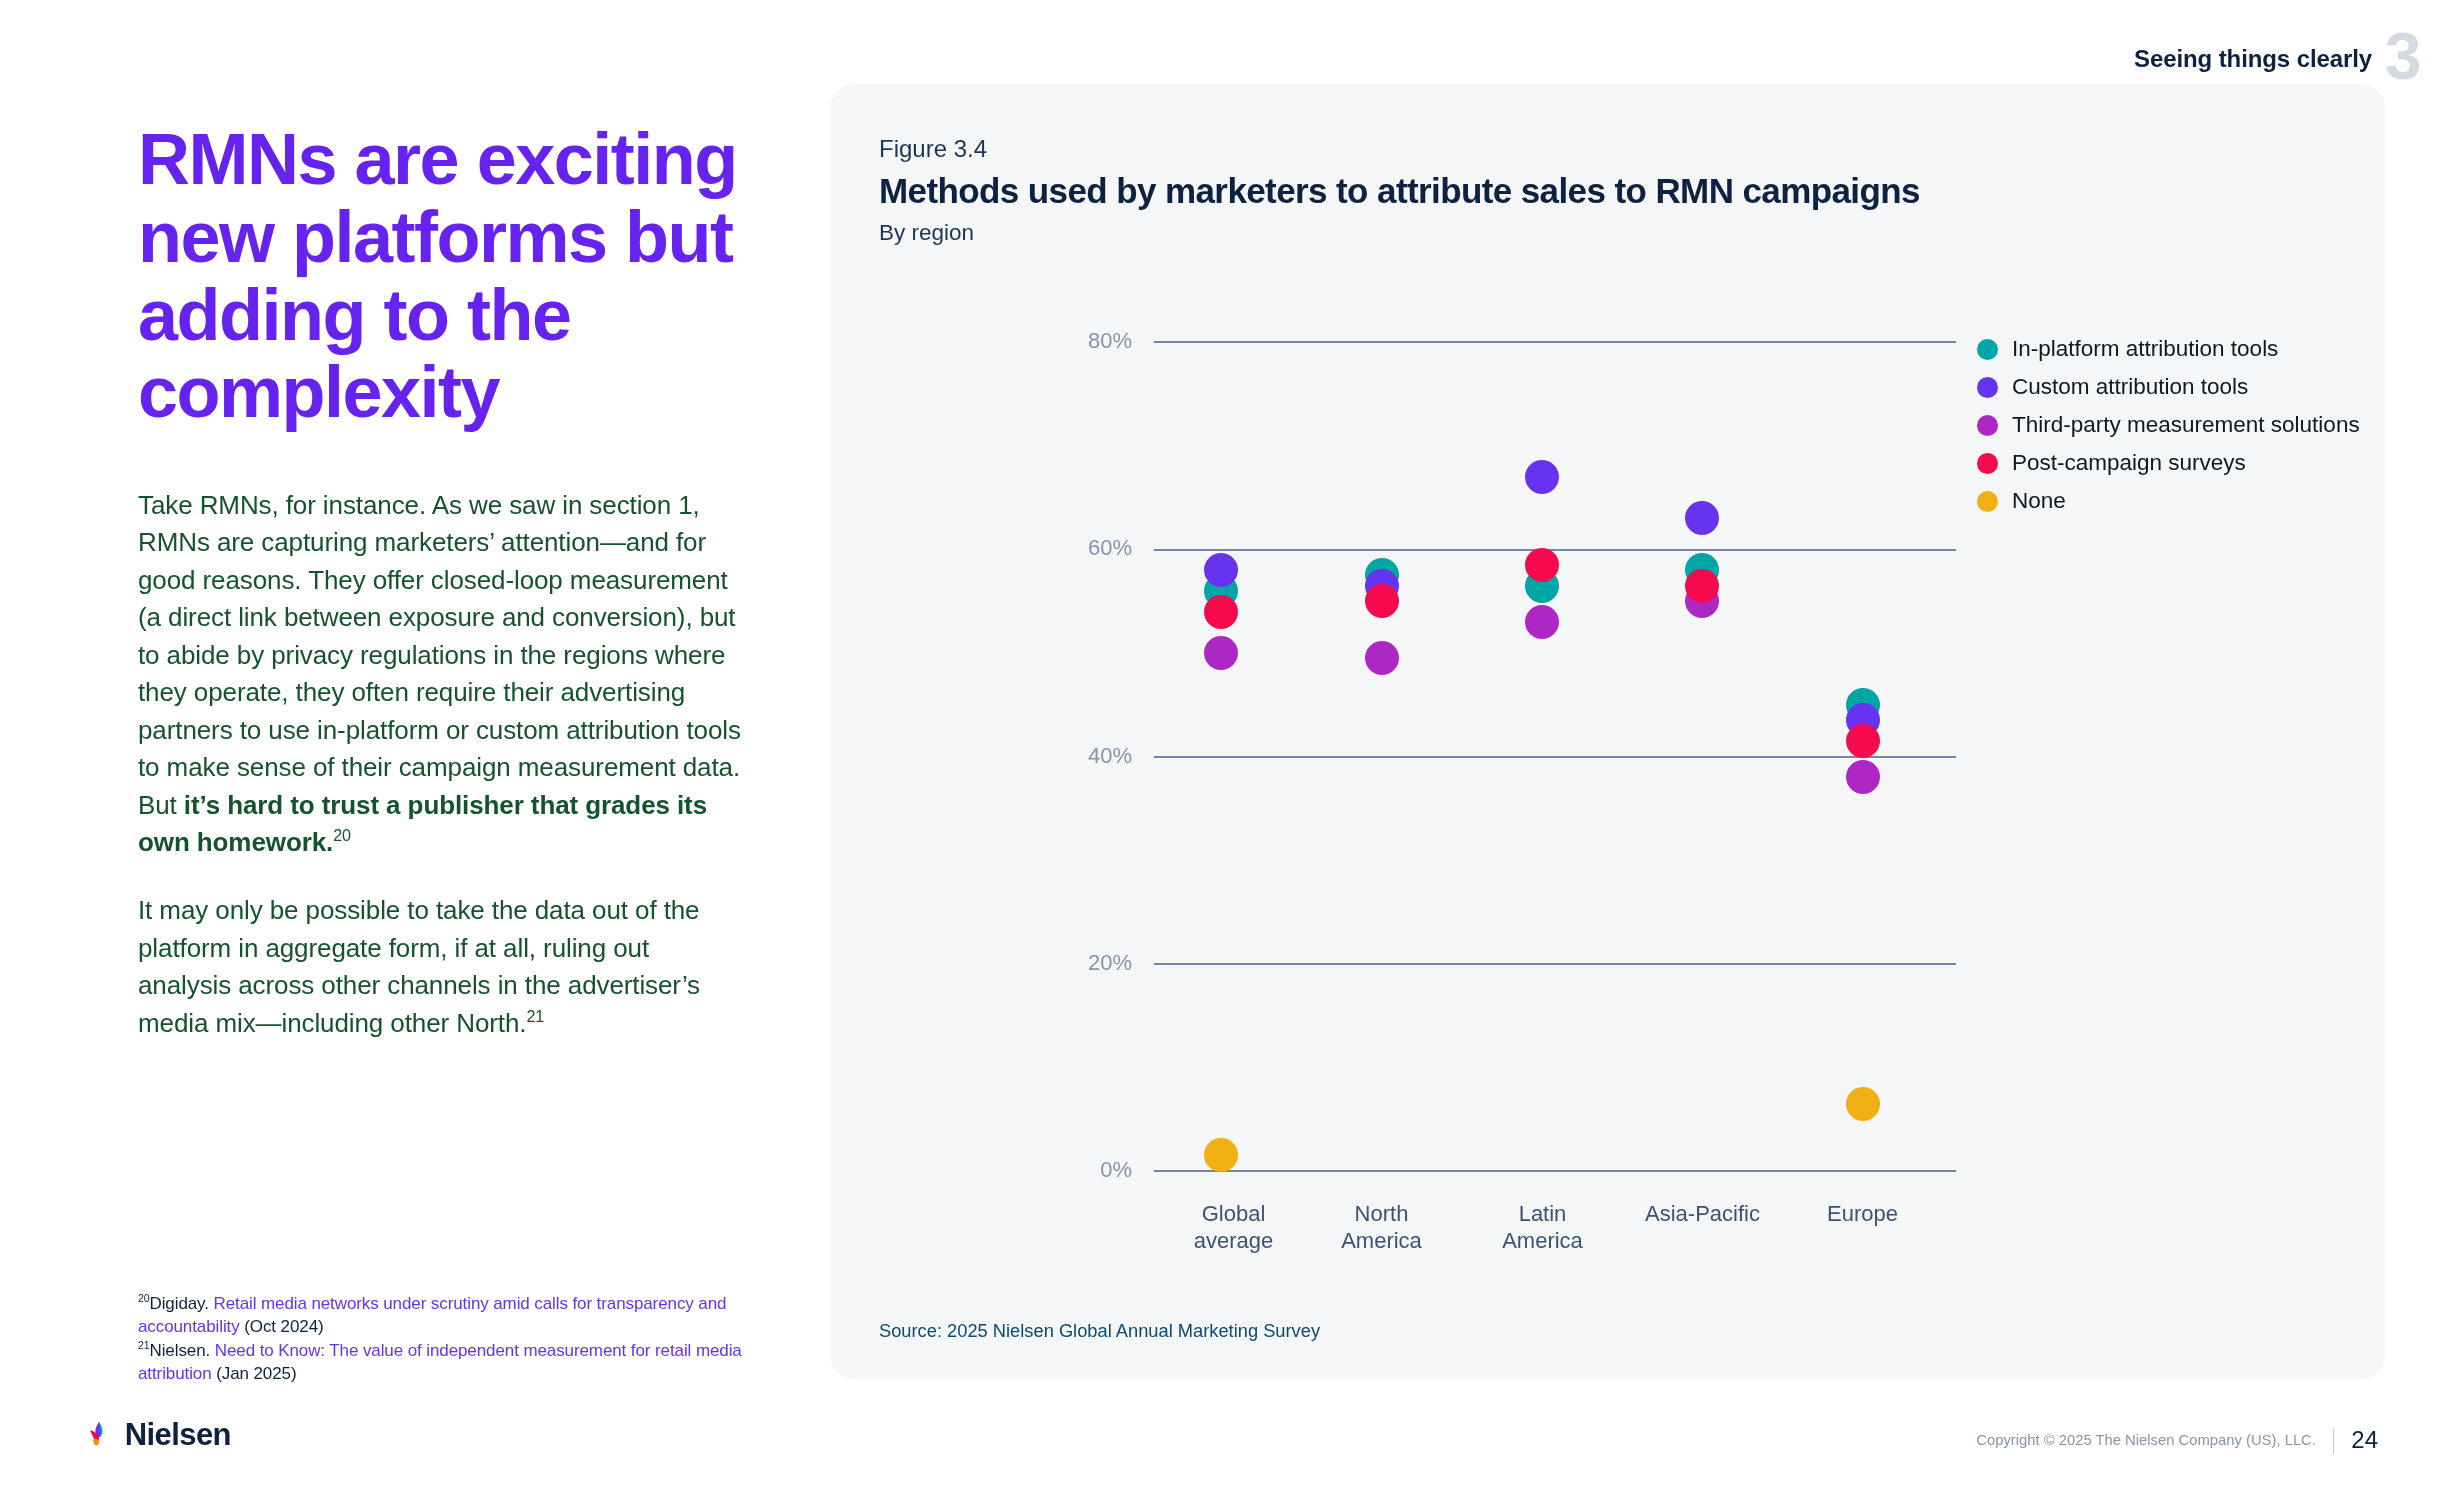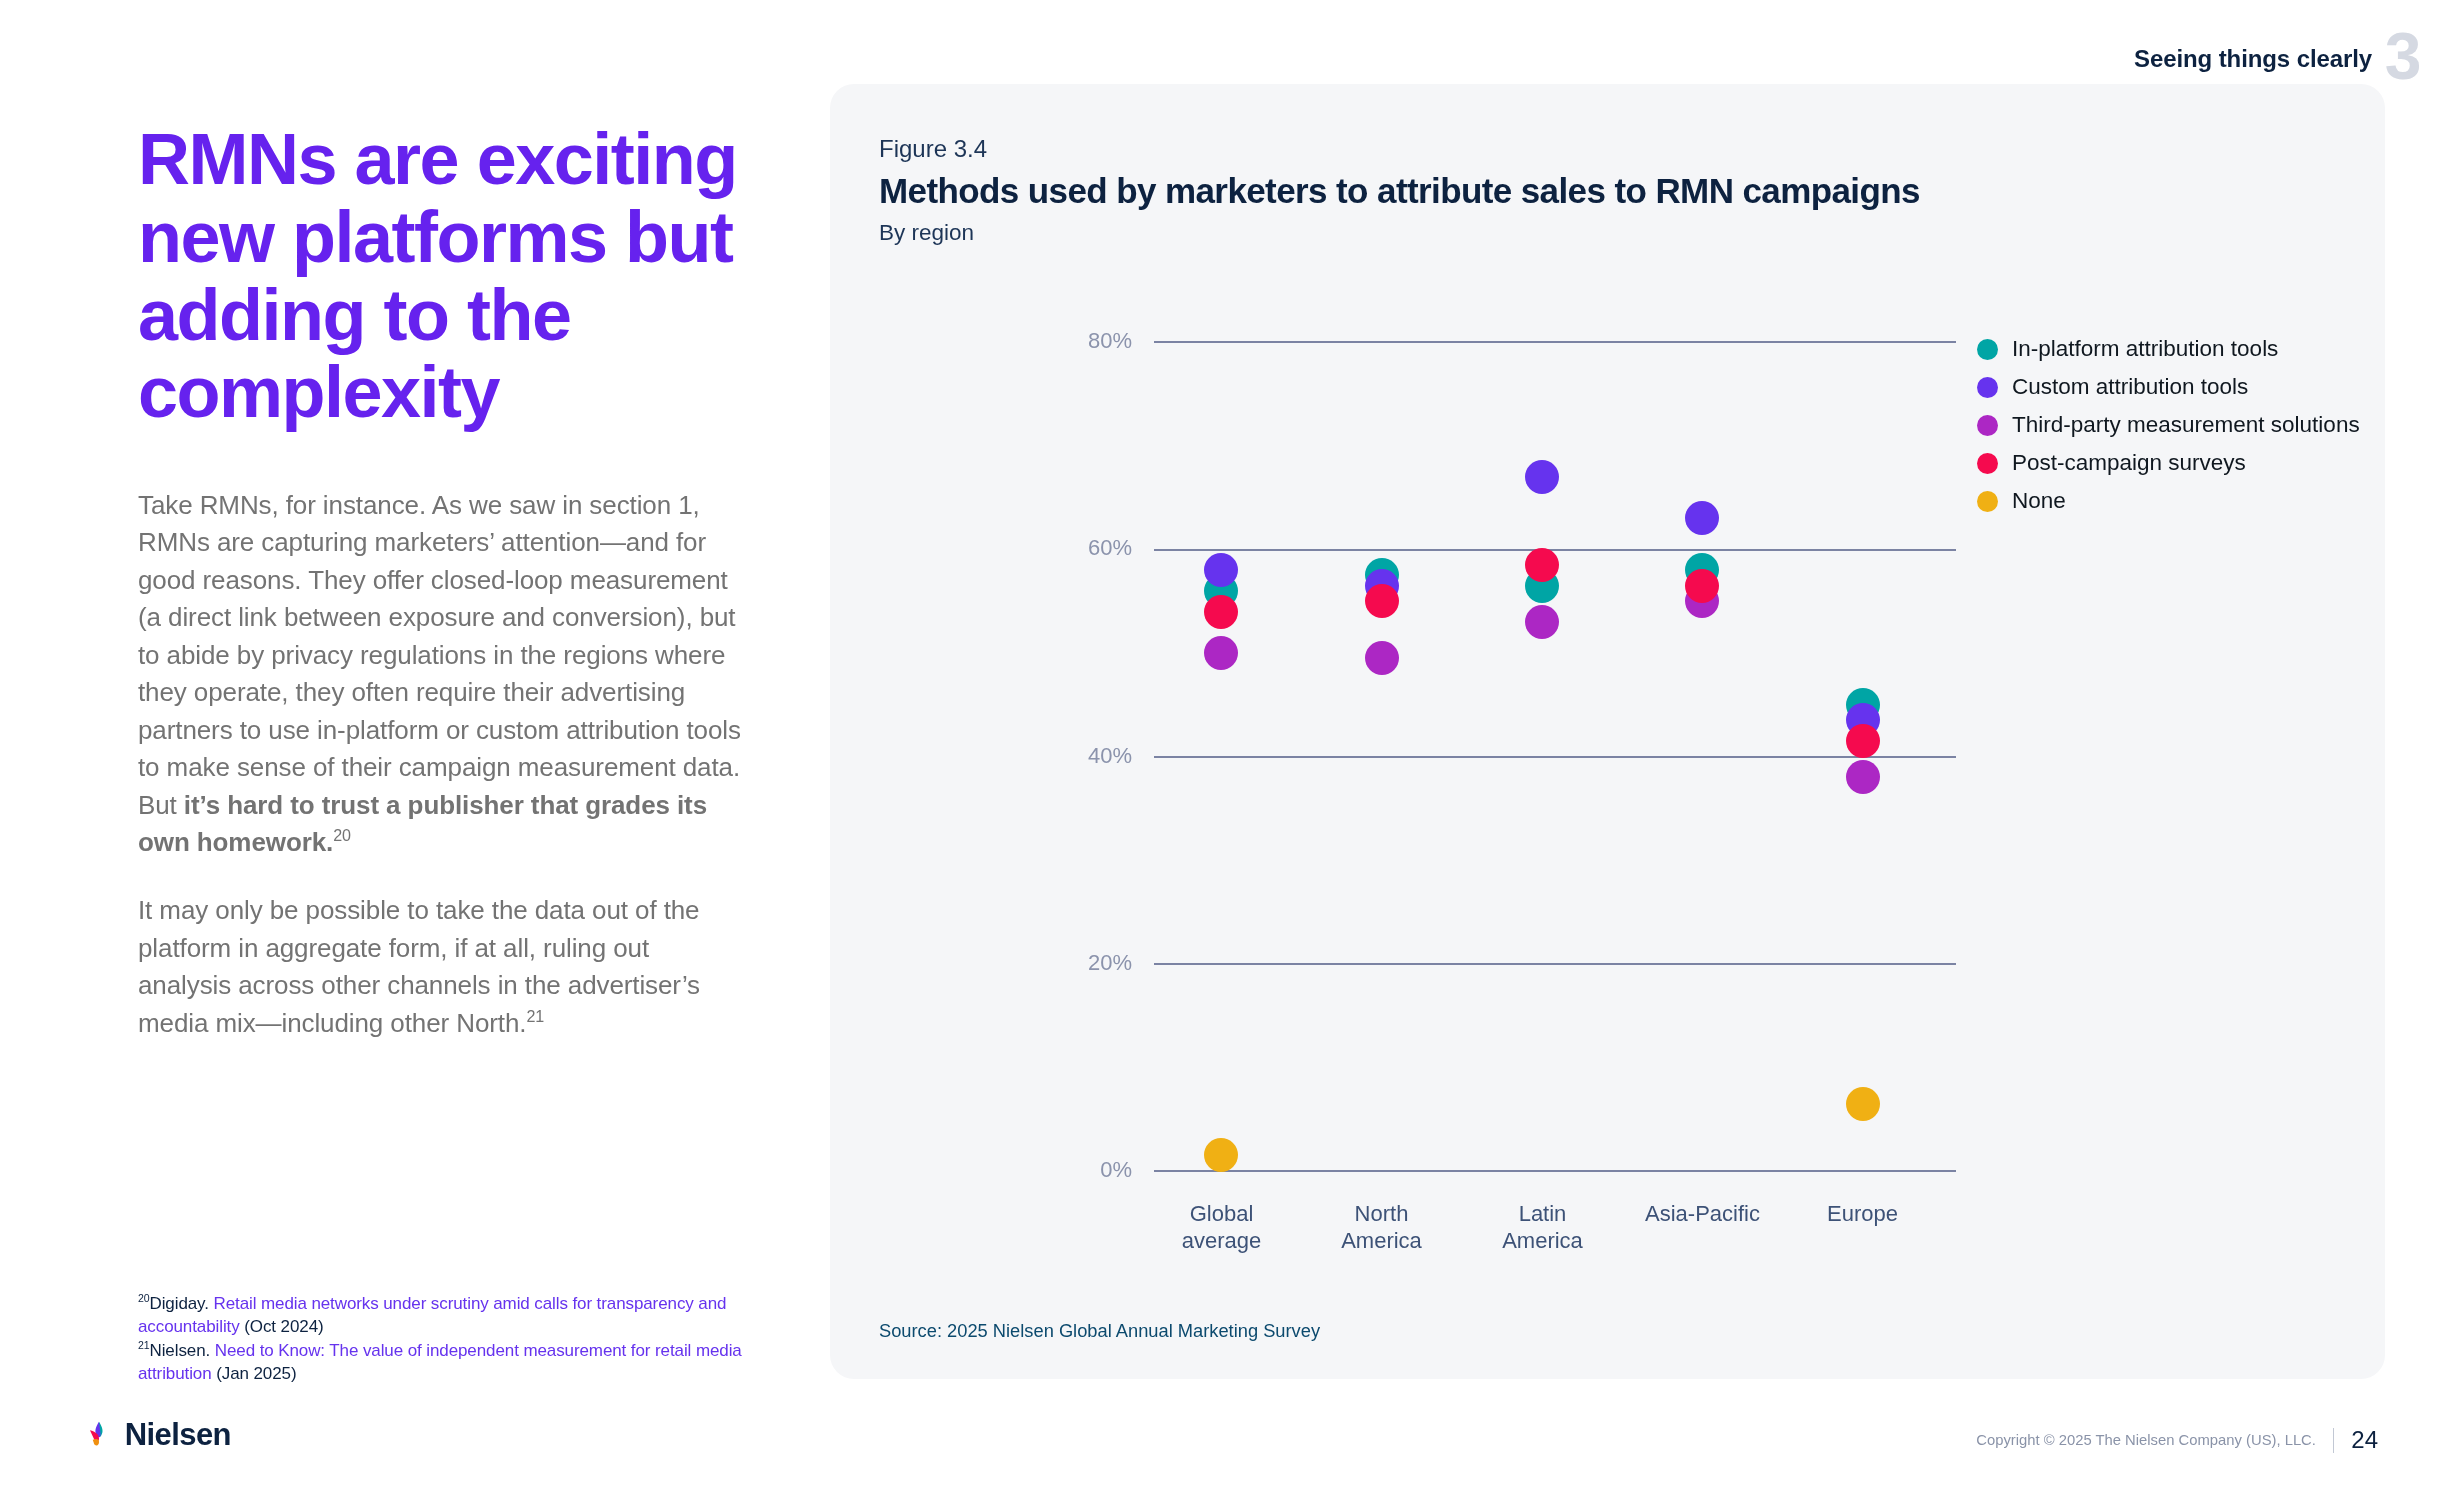--- a/index.html
+++ b/index.html
@@ -28,21 +28,21 @@
   
   .left-col{
     position:absolute; left:138px; top:121px; width:633px;
   }
   .headline{
     font-size:72px; line-height:1.08; font-weight:bold;
     color:#6622ee; letter-spacing:-1.5px; width:647px;
   }
   .body-copy{ margin-top:55px; width:605px; }
   .body-copy p{
-    font-size:26px; line-height:1.44; color:#737373;
+    font-size:26px; line-height:1.44; color:#14532d;
     margin-bottom:31px; letter-spacing:-0.1px;
   }
   .body-copy p:last-child{ margin-bottom:0; }
   .body-copy b{ font-weight:bold; }
   sup{ font-size:0.62em; vertical-align:super; line-height:0; }
 
   .footnotes{
     position:absolute; left:138px; top:1293px; width:626px;
     font-size:17px; line-height:1.35; color:#0d2240;
     letter-spacing:-0.1px;
@@ -167,21 +167,21 @@
       <div class="gridline" style="top: 1086px;"></div>
       <div class="ytick" style="left: 225px; top: 1073px;">0%</div>
       <div class="gridline" style="top: 879px;"></div>
       <div class="ytick" style="left: 225px; top: 866px;">20%</div>
       <div class="gridline" style="top: 672px;"></div>
       <div class="ytick" style="left: 225px; top: 659px;">40%</div>
       <div class="gridline" style="top: 465px;"></div>
       <div class="ytick" style="left: 225px; top: 451px;">60%</div>
       <div class="gridline" style="top: 257px;"></div>
       <div class="ytick" style="left: 225px; top: 244px;">80%</div>
-      <div class="xtick" style="left: 300px; top: 1117px;">
+      <div class="xtick" style="left: 312px; top: 1117px;">
         <div>Global</div>
         <div>average</div>
       </div>
       <div class="xtick" style="left: 460px; top: 1117px;">
         <div>North</div>
         <div>America</div>
       </div>
       <div class="xtick" style="left: 621px; top: 1117px;">
         <div>Latin</div>
         <div>America</div>

